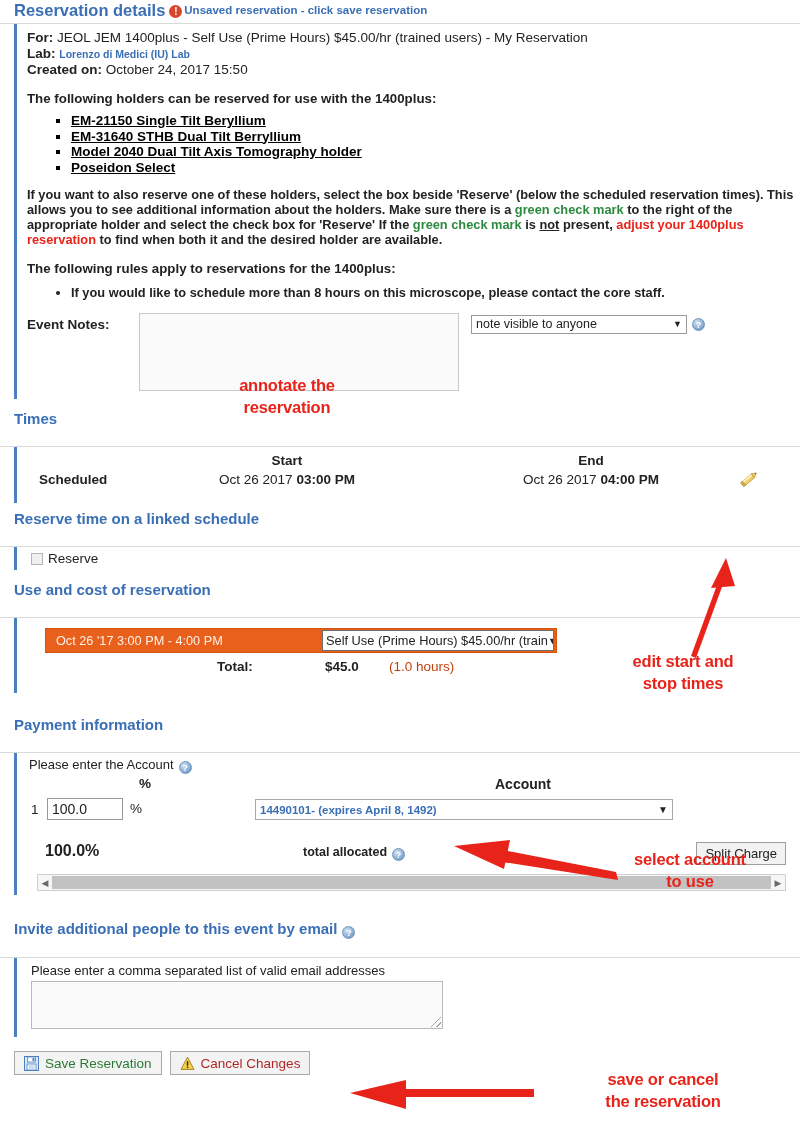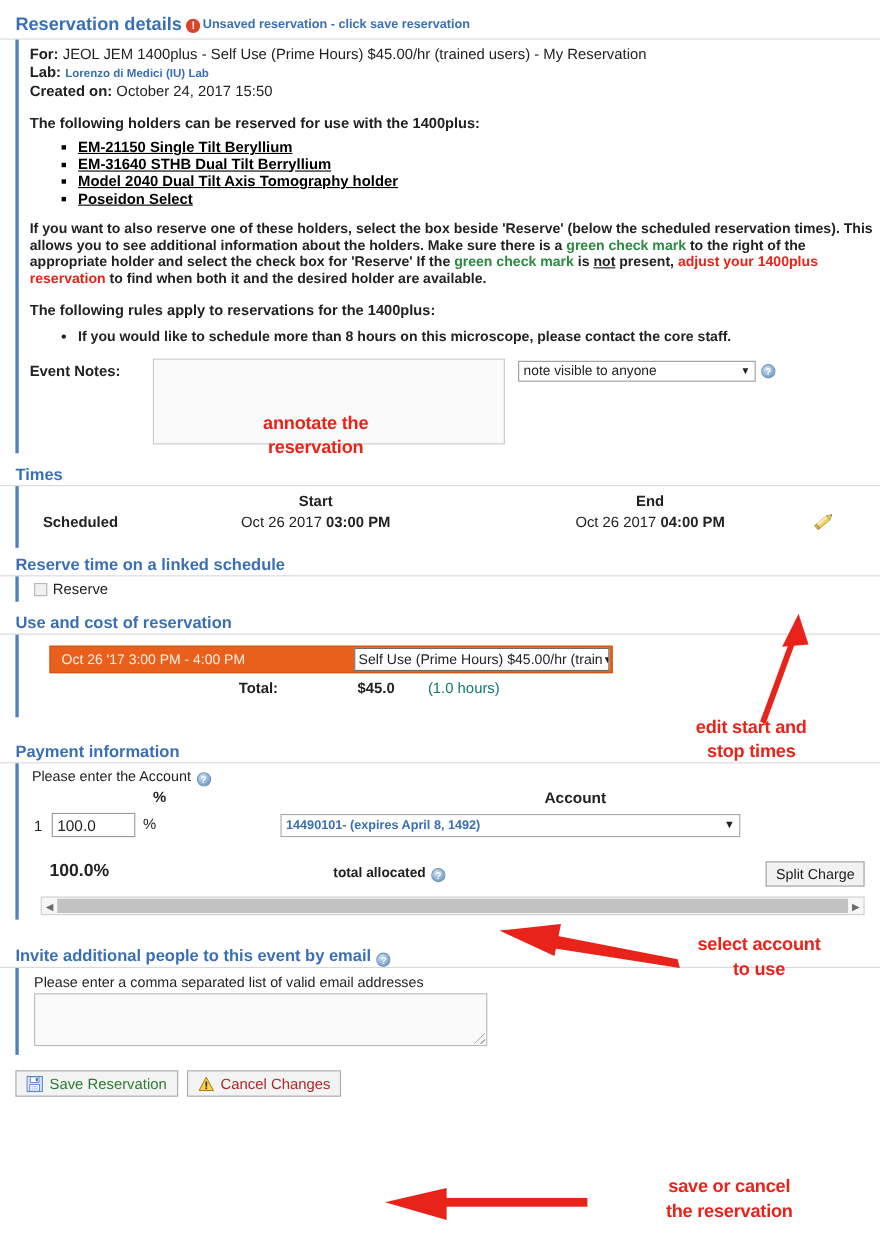--- a/index.html
+++ b/index.html
@@ -15,21 +15,21 @@
     height: 1145px;
     overflow: hidden;
     background: #ffffff;
   }
 
   
   .section-head {
     color: #3a6fb5;
     font-weight: bold;
     font-size: 15px;
-    padding: 0 0 0 14px;
+    padding: 0 0 18px 14px;
     border-bottom: 1px solid #d9d9d9;
     line-height: 19px;
   }
 
   .page-title {
     color: #3a6fb5;
     font-weight: bold;
     font-size: 16.5px;
     line-height: 20px;
     padding-left: 14px;
@@ -202,21 +202,21 @@
     white-space: nowrap;
   }
   .total-row {
     margin-top: 6px;
     font-size: 13.5px;
     position: relative;
     height: 18px;
   }
   .total-lbl { position: absolute; left: 200px; font-weight: bold; }
   .total-amt { position: absolute; left: 308px; font-weight: bold; }
-  .total-hrs { position: absolute; left: 372px; color: #0f766e; }
+  .total-hrs { position: absolute; left: 372px; color: #c2410c; }
 
   
   .pay-body { padding-bottom: 4px; }
   .pay-hint { font-size: 13px; padding: 4px 0 0 2px; }
   .pct-hdr { position: relative; height: 18px; margin-top: 2px; }
   .pct-hdr .p { position: absolute; left: 112px; font-weight: bold; font-size: 13.5px; }
   .pct-hdr .a { position: absolute; left: 468px; font-weight: bold; font-size: 14px; }
   .pay-row { position: relative; height: 26px; margin-top: 4px; }
   .row-num { position: absolute; left: 4px; top: 4px; font-size: 13.5px; }
   .pct-input {
@@ -299,21 +299,21 @@
     text-align: center;
     white-space: pre-line;
   }
   .anno-svg { position: absolute; pointer-events: none; }
 </style>
 </head>
 <body>
 
 <div id="page">
 
-  <div class="page-title" style="margin-top:12px;">
+  <div class="page-title" style="margin-top:0;">
     <span>Reservation details</span><span class="err-badge">!</span><span class="unsaved">Unsaved reservation - click save reservation</span>
   </div>
 
   <div class="body-block" style="padding-top:6px;padding-bottom:8px;">
     <div class="line">
       <span class="lbl">For:</span>
       <span>JEOL JEM 1400plus - Self Use (Prime Hours) $45.00/hr (trained users) - My Reservation</span>
     </div>
     <div class="line">
       <span class="lbl">Lab:</span>

